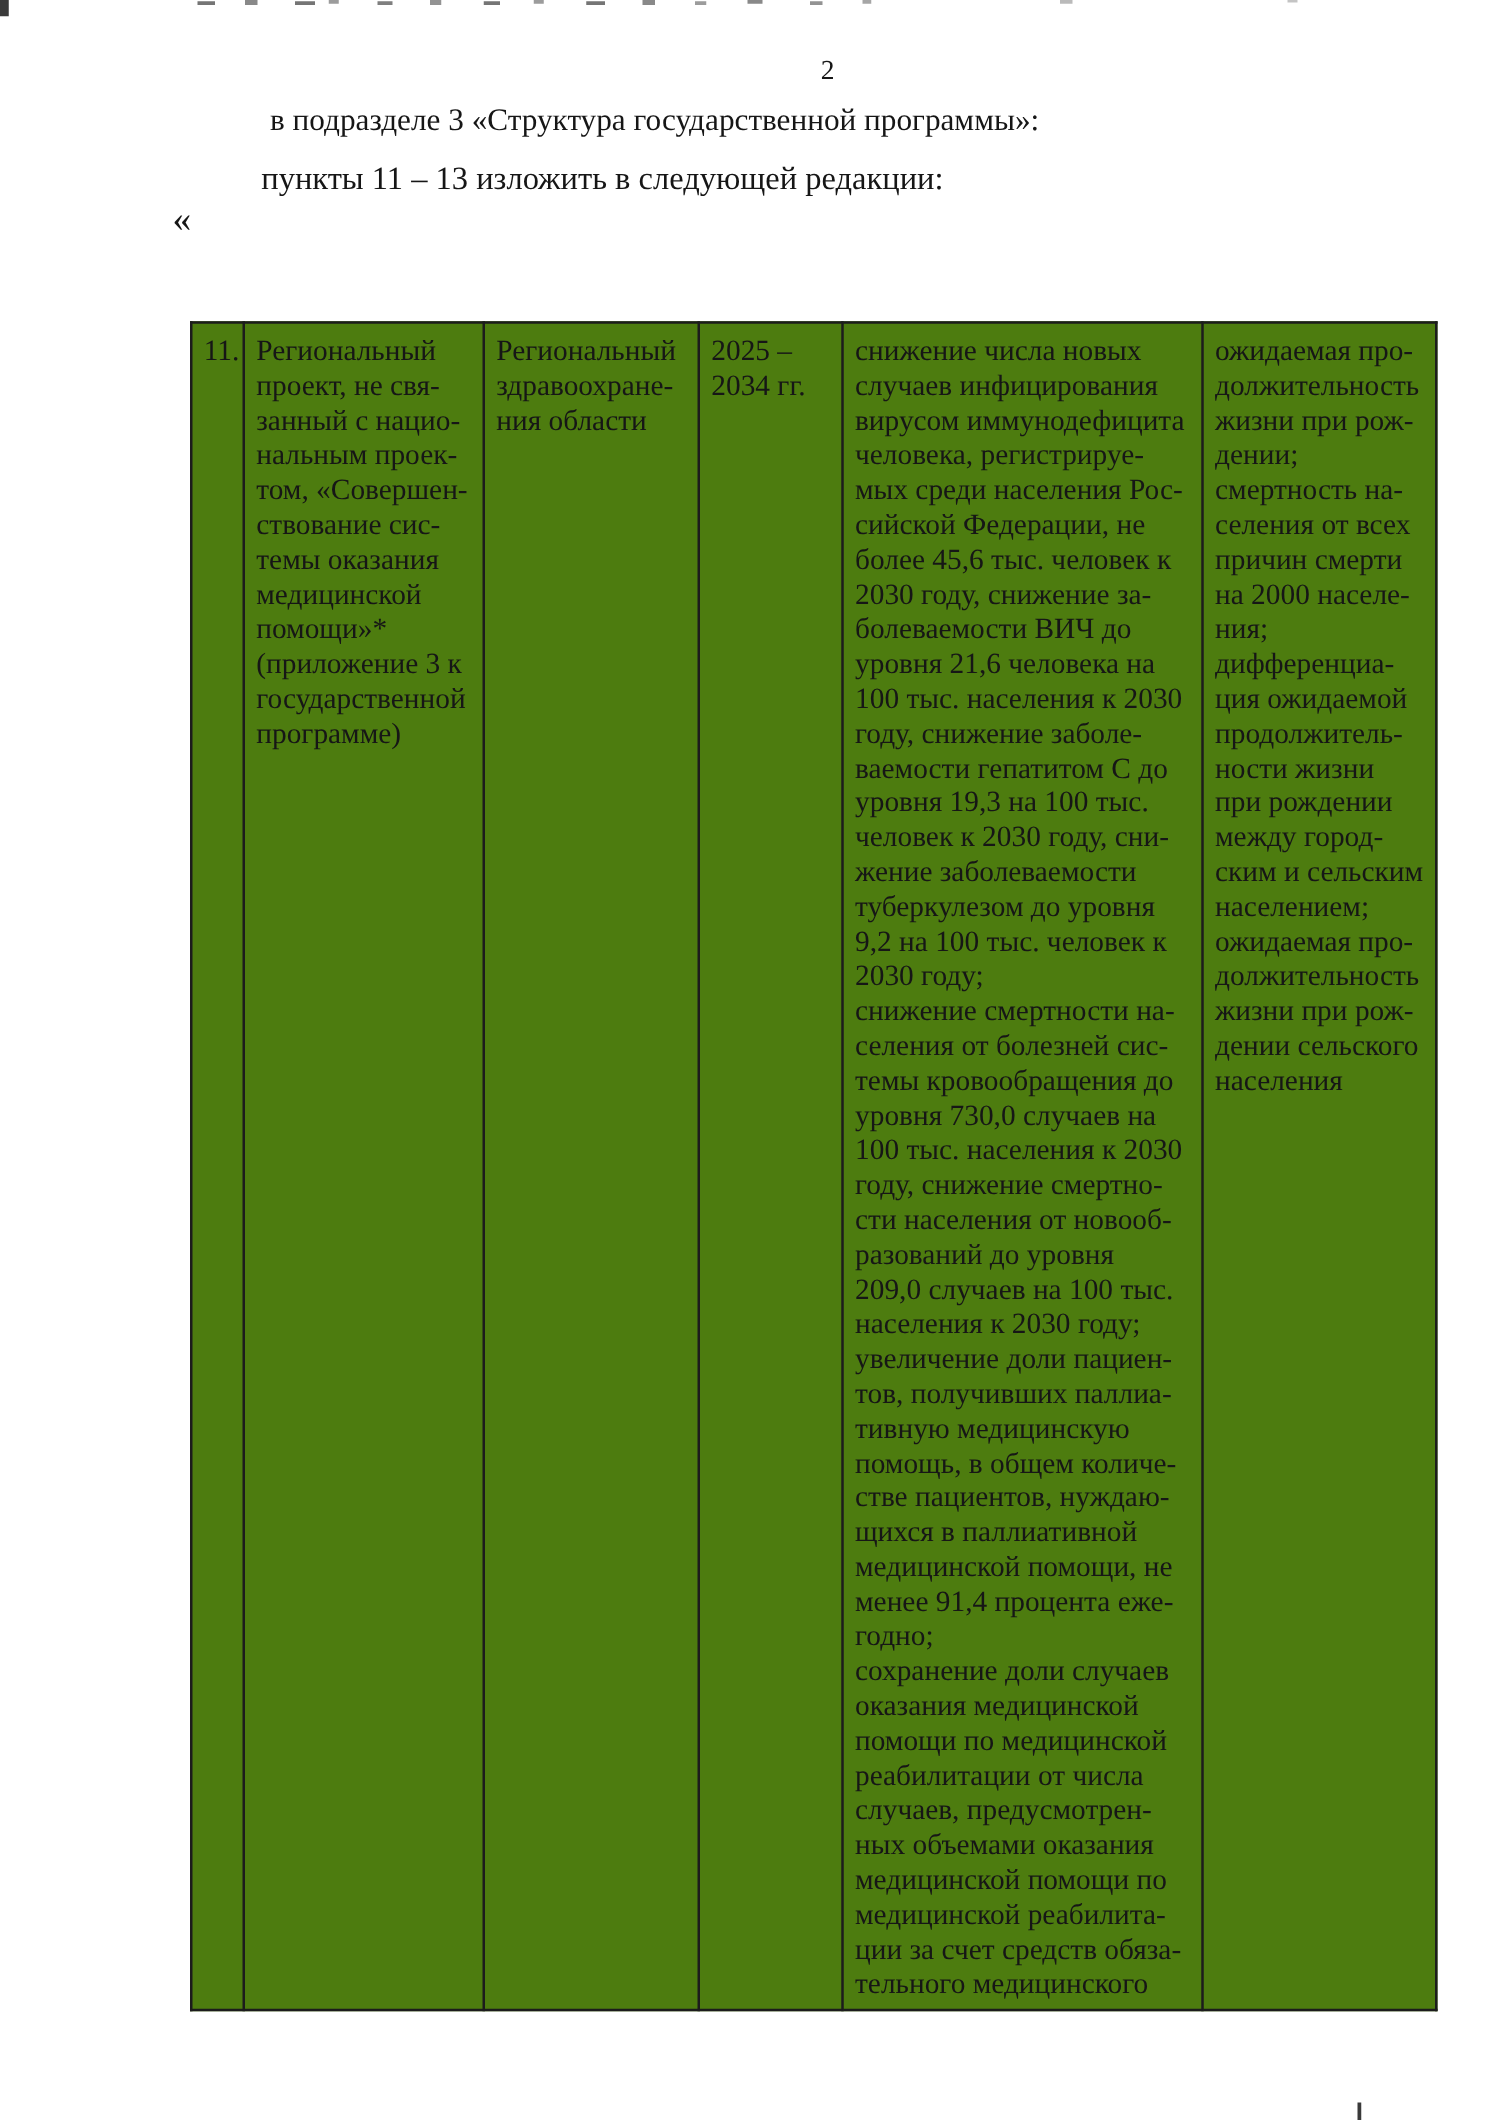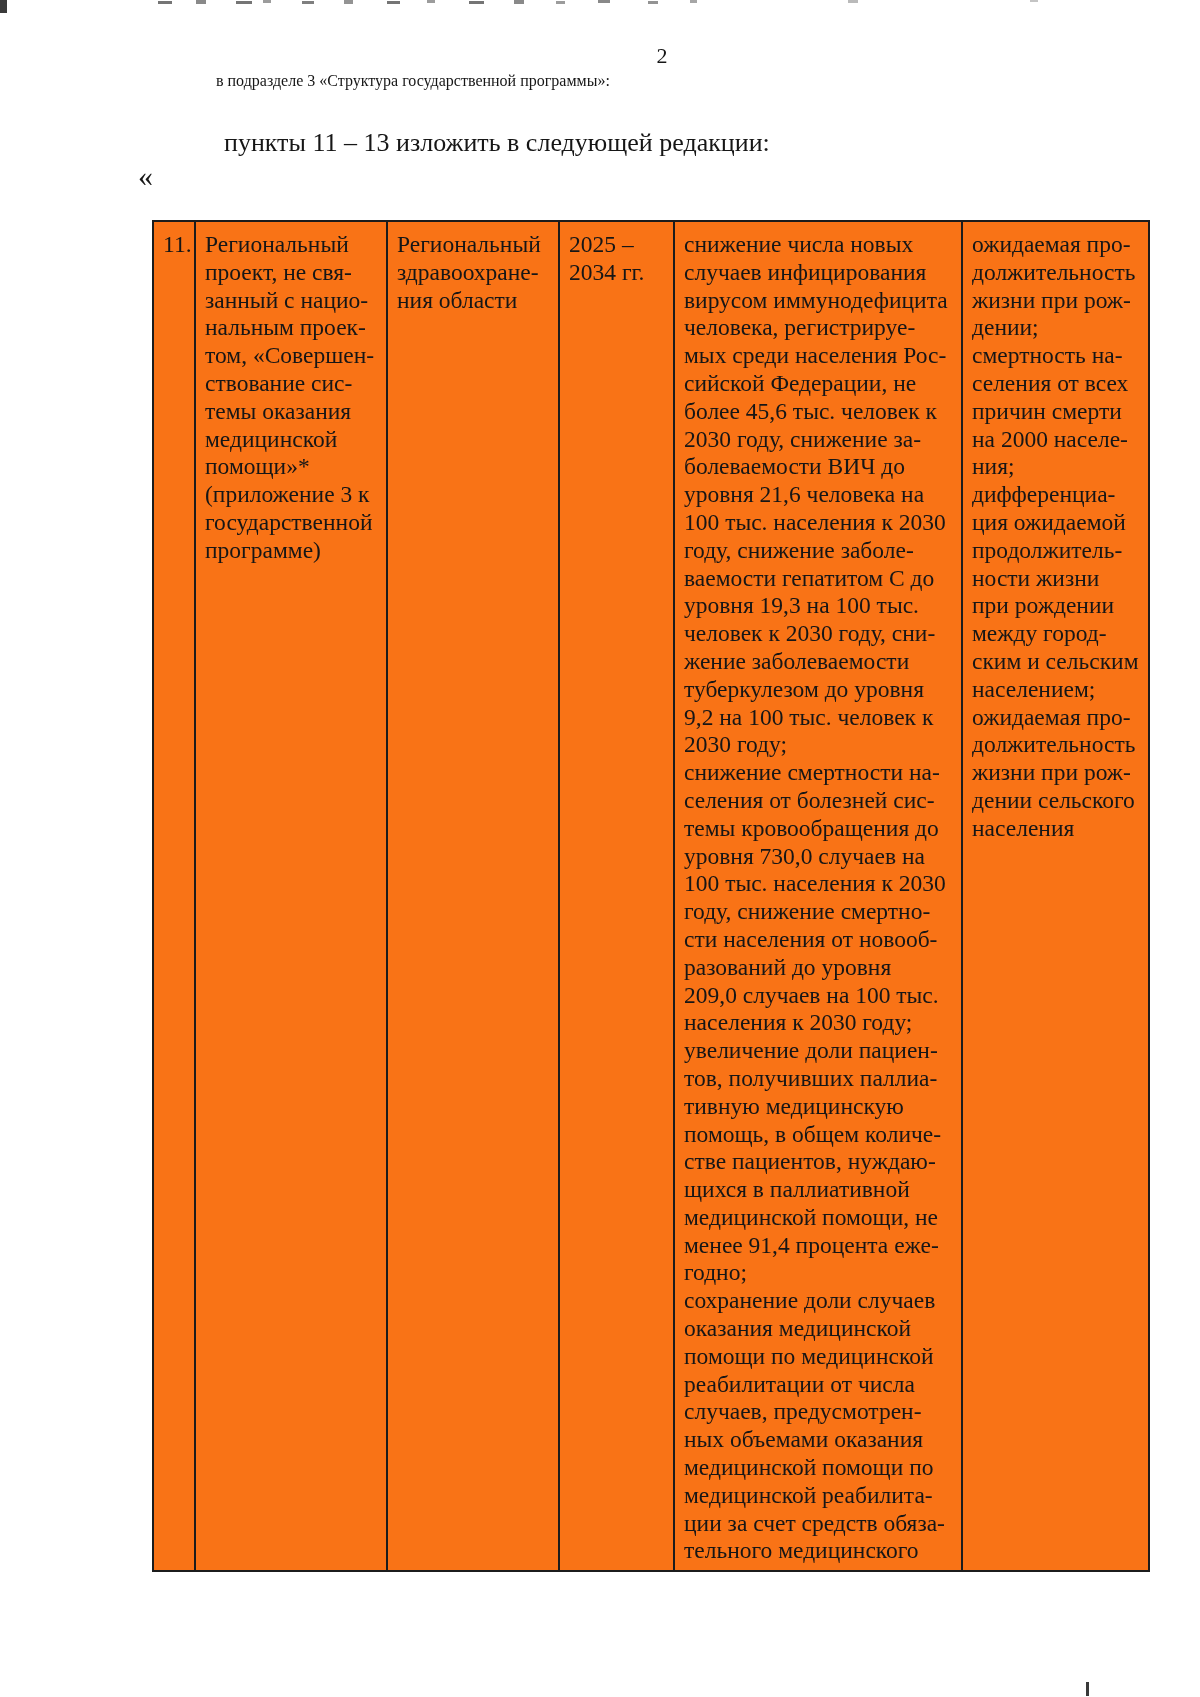--- a/index.html
+++ b/index.html
@@ -9,29 +9,30 @@
     background:#ffffff;
     overflow:hidden;
     font-family:"Liberation Serif","DejaVu Serif",serif;
     color:#161616;
   }
   
   .page-number{
     position:absolute;top:44px;left:152px;width:1020px;
     text-align:center;font-size:22px;line-height:24px;
   }
-  .intro-line-1{position:absolute;top:66px;left:216px;font-size:16px;line-height:30px;white-space:pre;}
-  .intro-line-2{position:absolute;top:128px;left:224px;font-size:26px;line-height:30px;white-space:pre;}
+  .intro-line-1{position:absolute;top:82px;left:216px;font-size:25px;line-height:30px;white-space:pre;}
+  .intro-line-2{position:absolute;top:128px;left:209px;font-size:26px;line-height:30px;white-space:pre;}
   .open-quote{position:absolute;top:160px;left:138px;font-size:30px;line-height:32px;}
   
   .doc-table-wrap{position:absolute;left:152px;top:220px;}
   table.doc-table{
     border-collapse:collapse;table-layout:fixed;
     width:996px;height:1352px;
-    background:#f97316;
+    background:#4d7c0f;
+    margin-top:37px;
   }
   table.doc-table td{
     border:2px solid #1c1c1c;
     vertical-align:top;
     padding:9px 8px 4px 9px;
     font-size:23.5px;line-height:27.8px;
     overflow:hidden;
   }
   td.c-num{padding-left:5px;padding-right:2px;}
   .cell-text{white-space:pre;}

